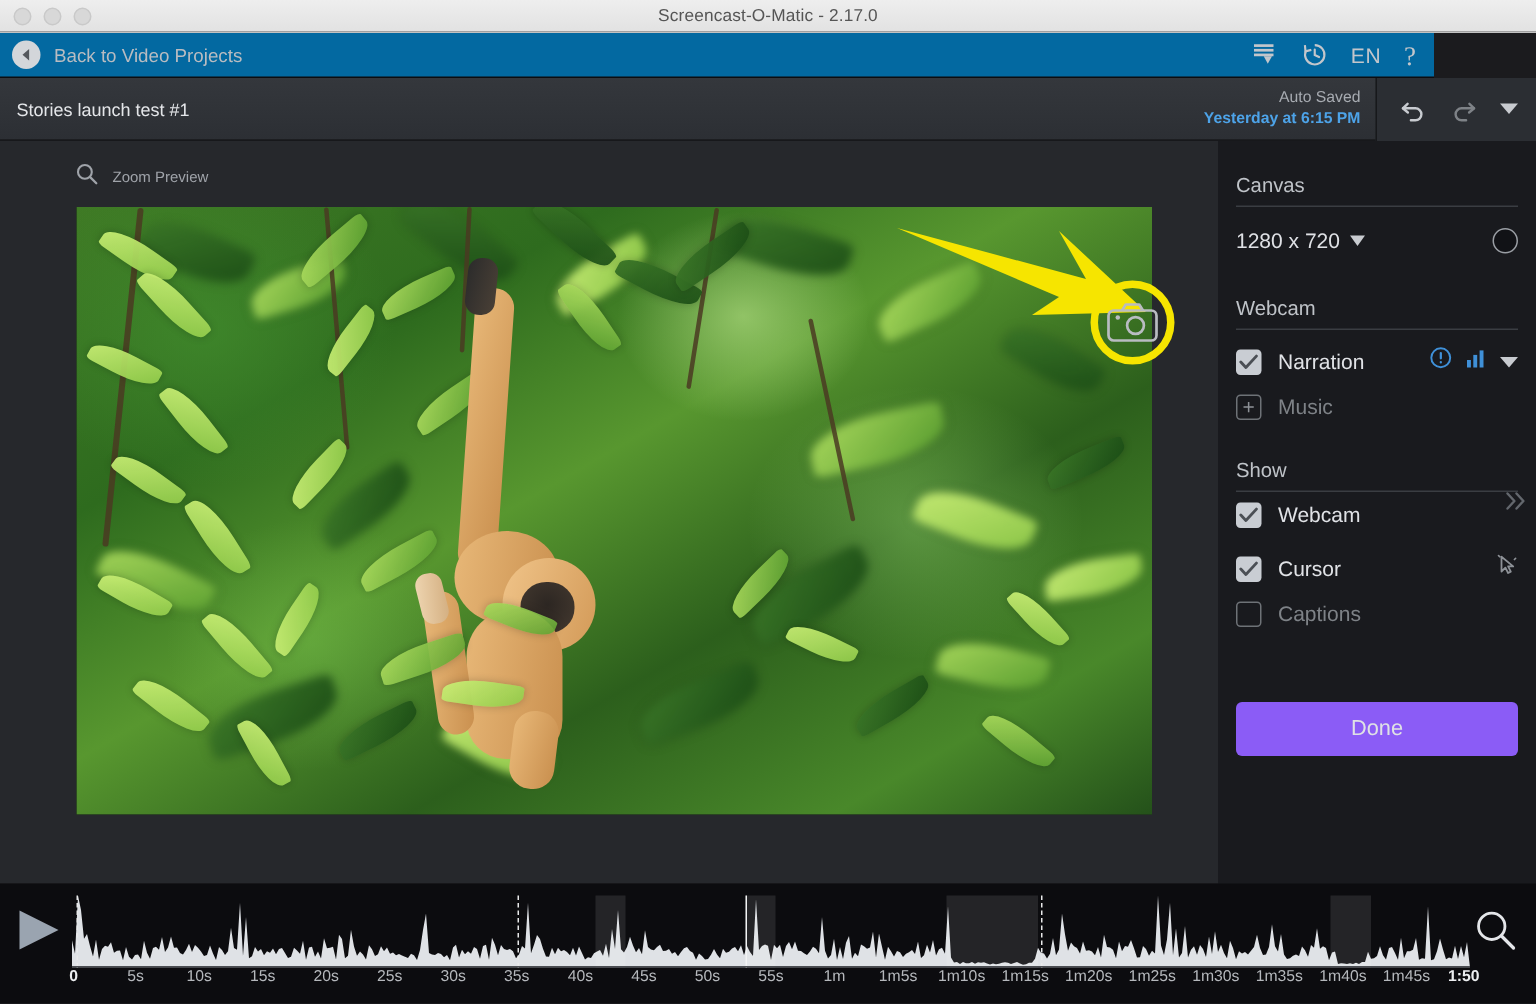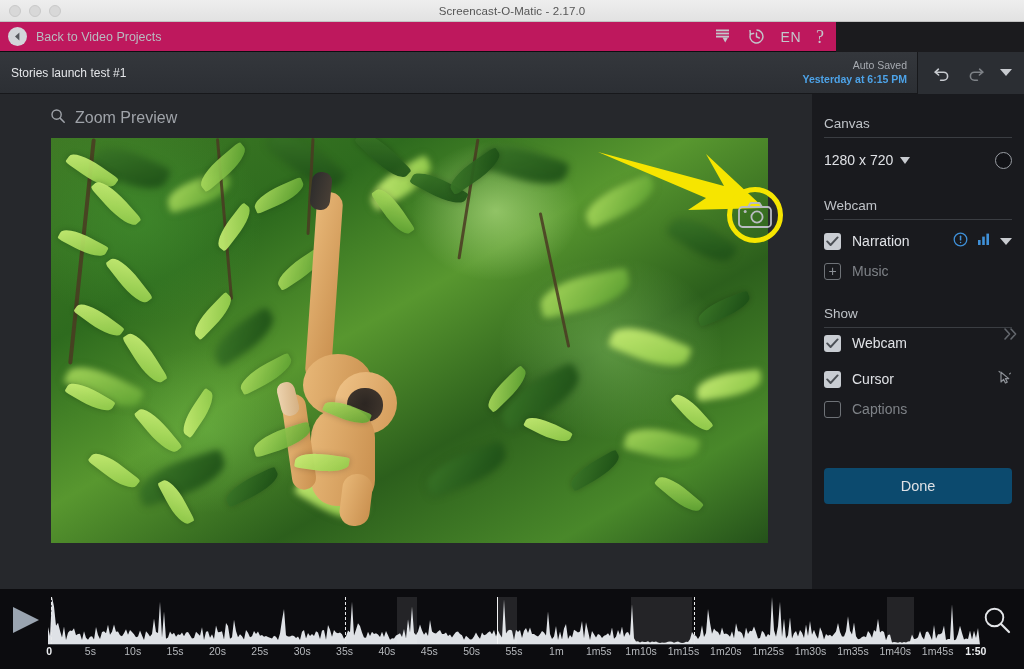--- a/index.html
+++ b/index.html
@@ -20,22 +20,22 @@
   .lights { display: flex; gap: 8px; margin-left: 9px; }
   .light { width: 12px; height: 12px; border-radius: 50%;
            background: #d8d8d8; border: 1px solid #c9c9c9; }
   .win-title {
     position: absolute; left: 0; right: 0; text-align: center;
     font-size: 11.5px; color: #555; letter-spacing: .1px;
   }
 
   
   .topbar {
-    position: absolute; left: 0; top: 22px; width: 836px; height: 30px;
-    background: #be185d; border-bottom: 1px solid #0d0d10;
+    position: absolute; left: 0; top: 22px; width: 956px; height: 30px;
+    background: #0369a1; border-bottom: 1px solid #0d0d10;
     display: flex; align-items: center;
   }
   .back-btn { display: flex; align-items: center; margin-left: 8px; cursor: pointer; }
   .back-circle {
     width: 19px; height: 19px; border-radius: 50%;
     background: #d3d6da; display: flex; align-items: center; justify-content: center;
   }
   .back-circle svg { display: block; }
   .back-label { font-size: 12.5px; color: #b9bcc1; margin-left: 9px; }
 
@@ -67,21 +67,21 @@
     width: 0; height: 0; border-left: 6px solid transparent;
     border-right: 6px solid transparent; border-top: 7px solid #c8cbd0; cursor: pointer;
   }
 
   
   .stage {
     position: absolute; left: 0; top: 94px; width: 812px; height: 495px;
     background: #26282c;
   }
   .zoom-prev { position: absolute; left: 50px; top: 14px; display: flex; align-items: center; gap: 9px; }
-  .zoom-prev .lbl { font-size: 16px; color: #9fa3a9; }
+  .zoom-prev .lbl { font-size: 10px; color: #9fa3a9; }
   .cam-hl {
     position: absolute; left: 727px; top: 93px; width: 56px; height: 56px;
     border-radius: 50%; border: 5px solid #f6e500; background: transparent; z-index: 6;
   }
   .cam-btn {
     position: absolute; left: 735px; top: 101px; width: 40px; height: 40px;
     display: flex; align-items: center; justify-content: center; cursor: pointer; z-index: 7;
   }
   .arrow { position: absolute; left: 596px; top: 52px; z-index: 5; }
 
@@ -137,21 +137,21 @@
     width: 0; height: 0; margin-left: 7px;
     border-left: 5.5px solid transparent; border-right: 5.5px solid transparent;
     border-top: 7px solid #c8cbd0; cursor: pointer;
   }
   .dot-btn {
     margin-left: auto; width: 17px; height: 17px; border-radius: 50%;
     background: #111216; border: 1.6px solid #9a9ea4; cursor: pointer;
   }
   .done-btn {
     position: absolute; left: 12px; top: 374px; width: 188px; height: 36px;
-    background: #0c4a6e; border-radius: 4px; color: #dfe1e5; font-size: 14.5px;
+    background: #8b5cf6; border-radius: 4px; color: #dfe1e5; font-size: 14.5px;
     display: flex; align-items: center; justify-content: center; cursor: pointer;
   }
   .expander {
     position: absolute; right: 4px; top: 232px; color: #5f6view; cursor: pointer;
     color: #63676d; font-size: 15px; letter-spacing: -2px;
   }
 
   
   .timeline {
     position: absolute; left: 0; top: 589px; width: 1024px; height: 80px;

